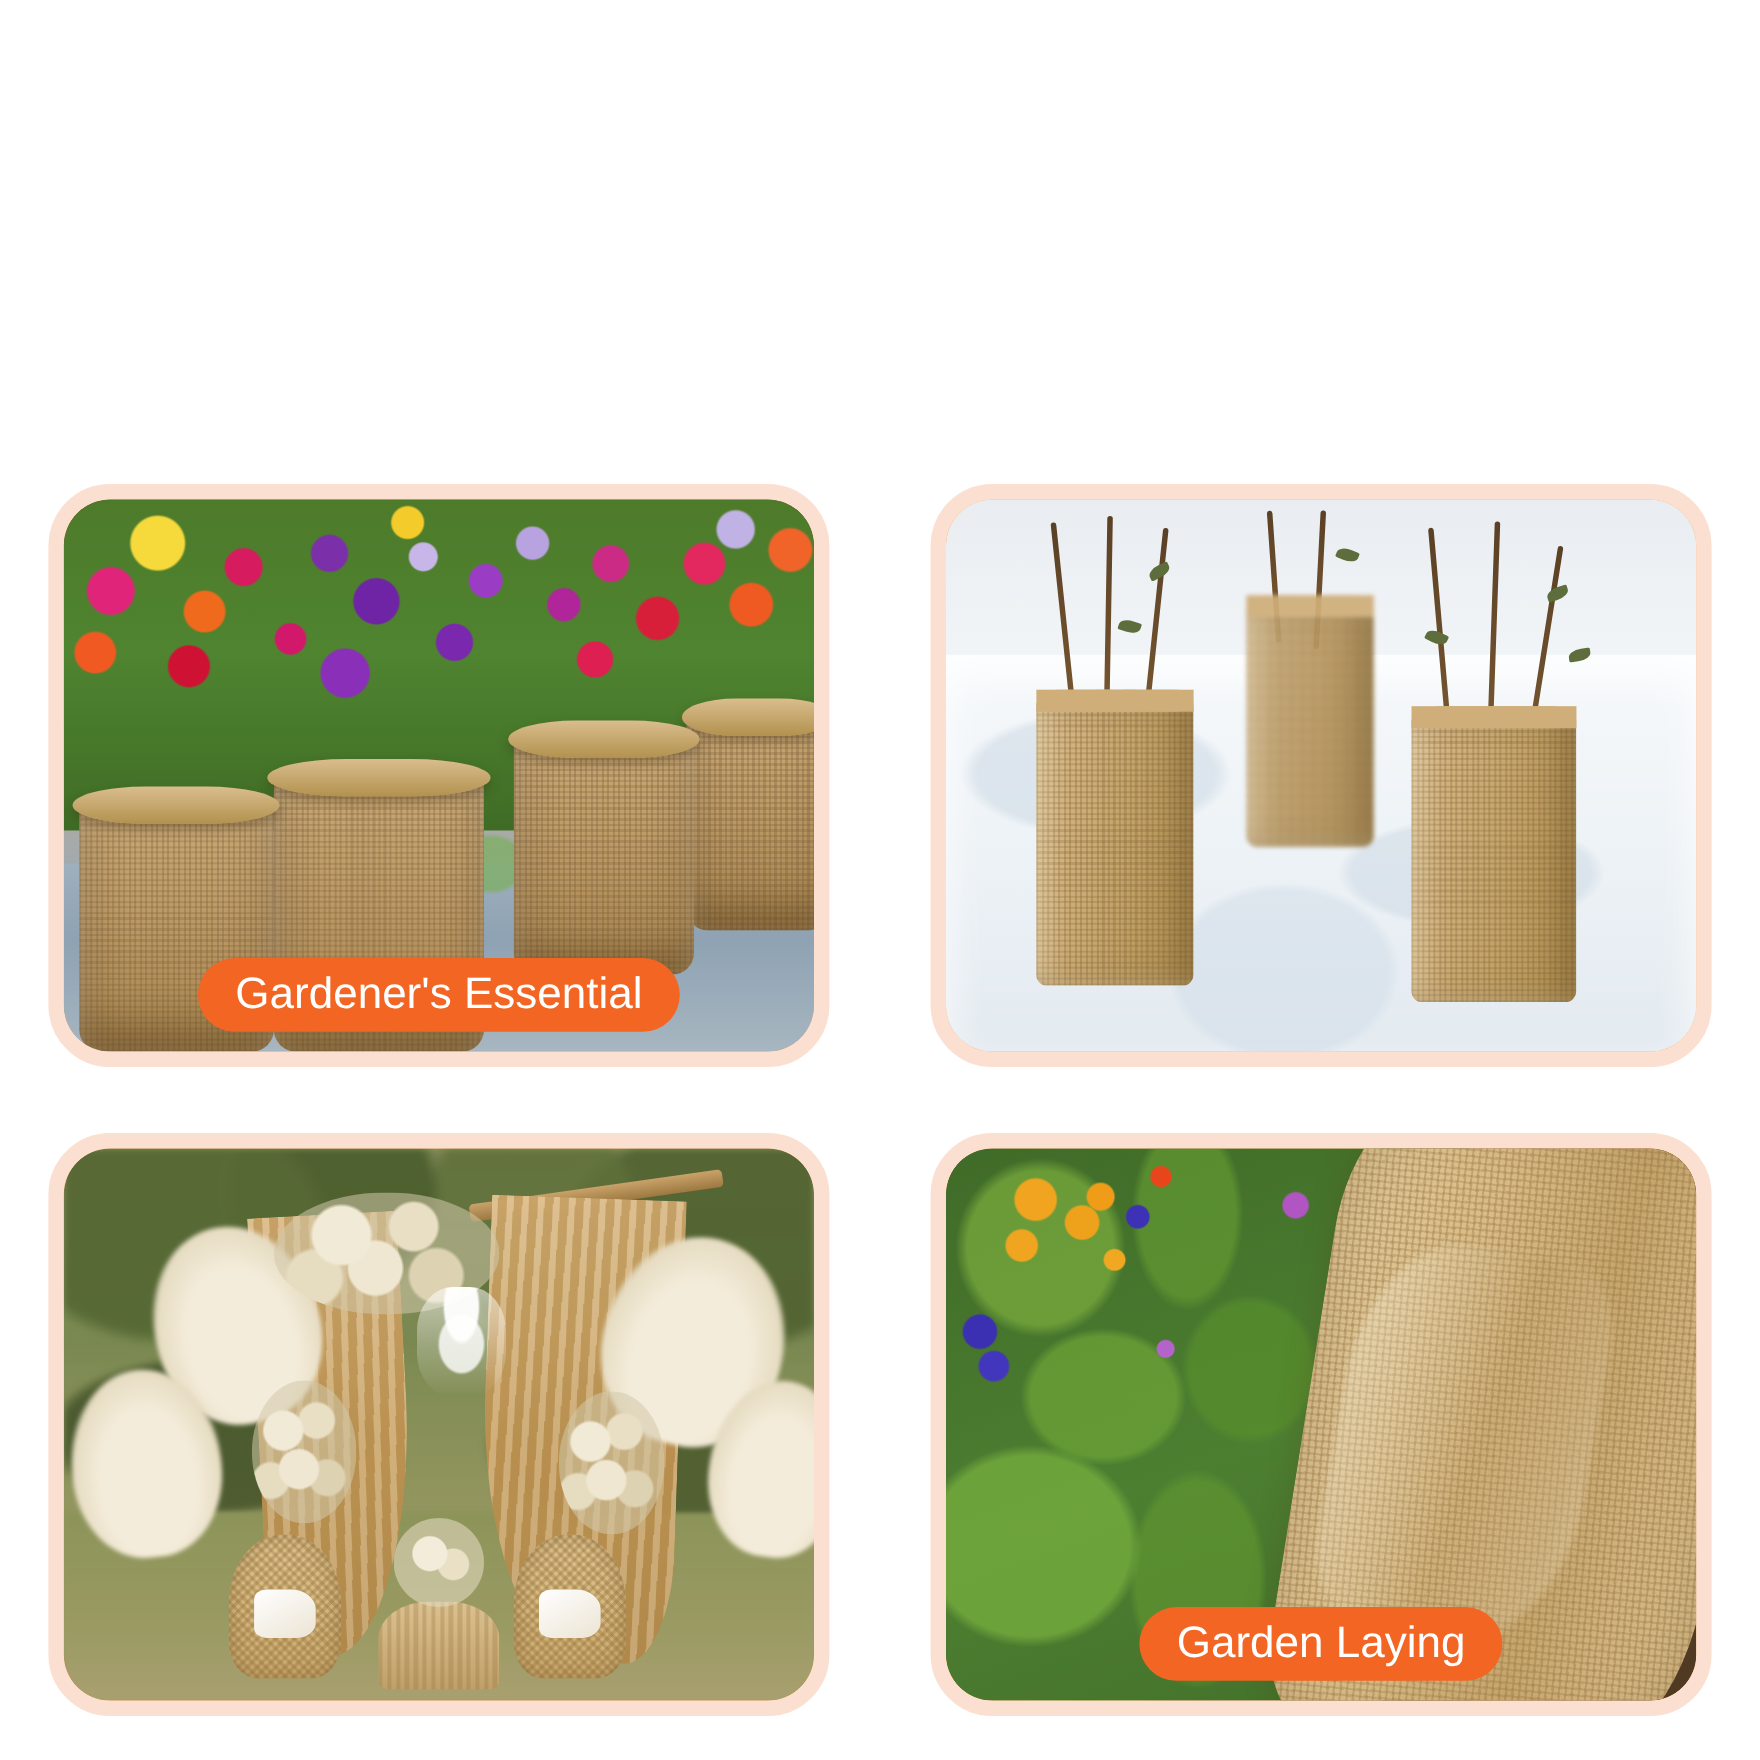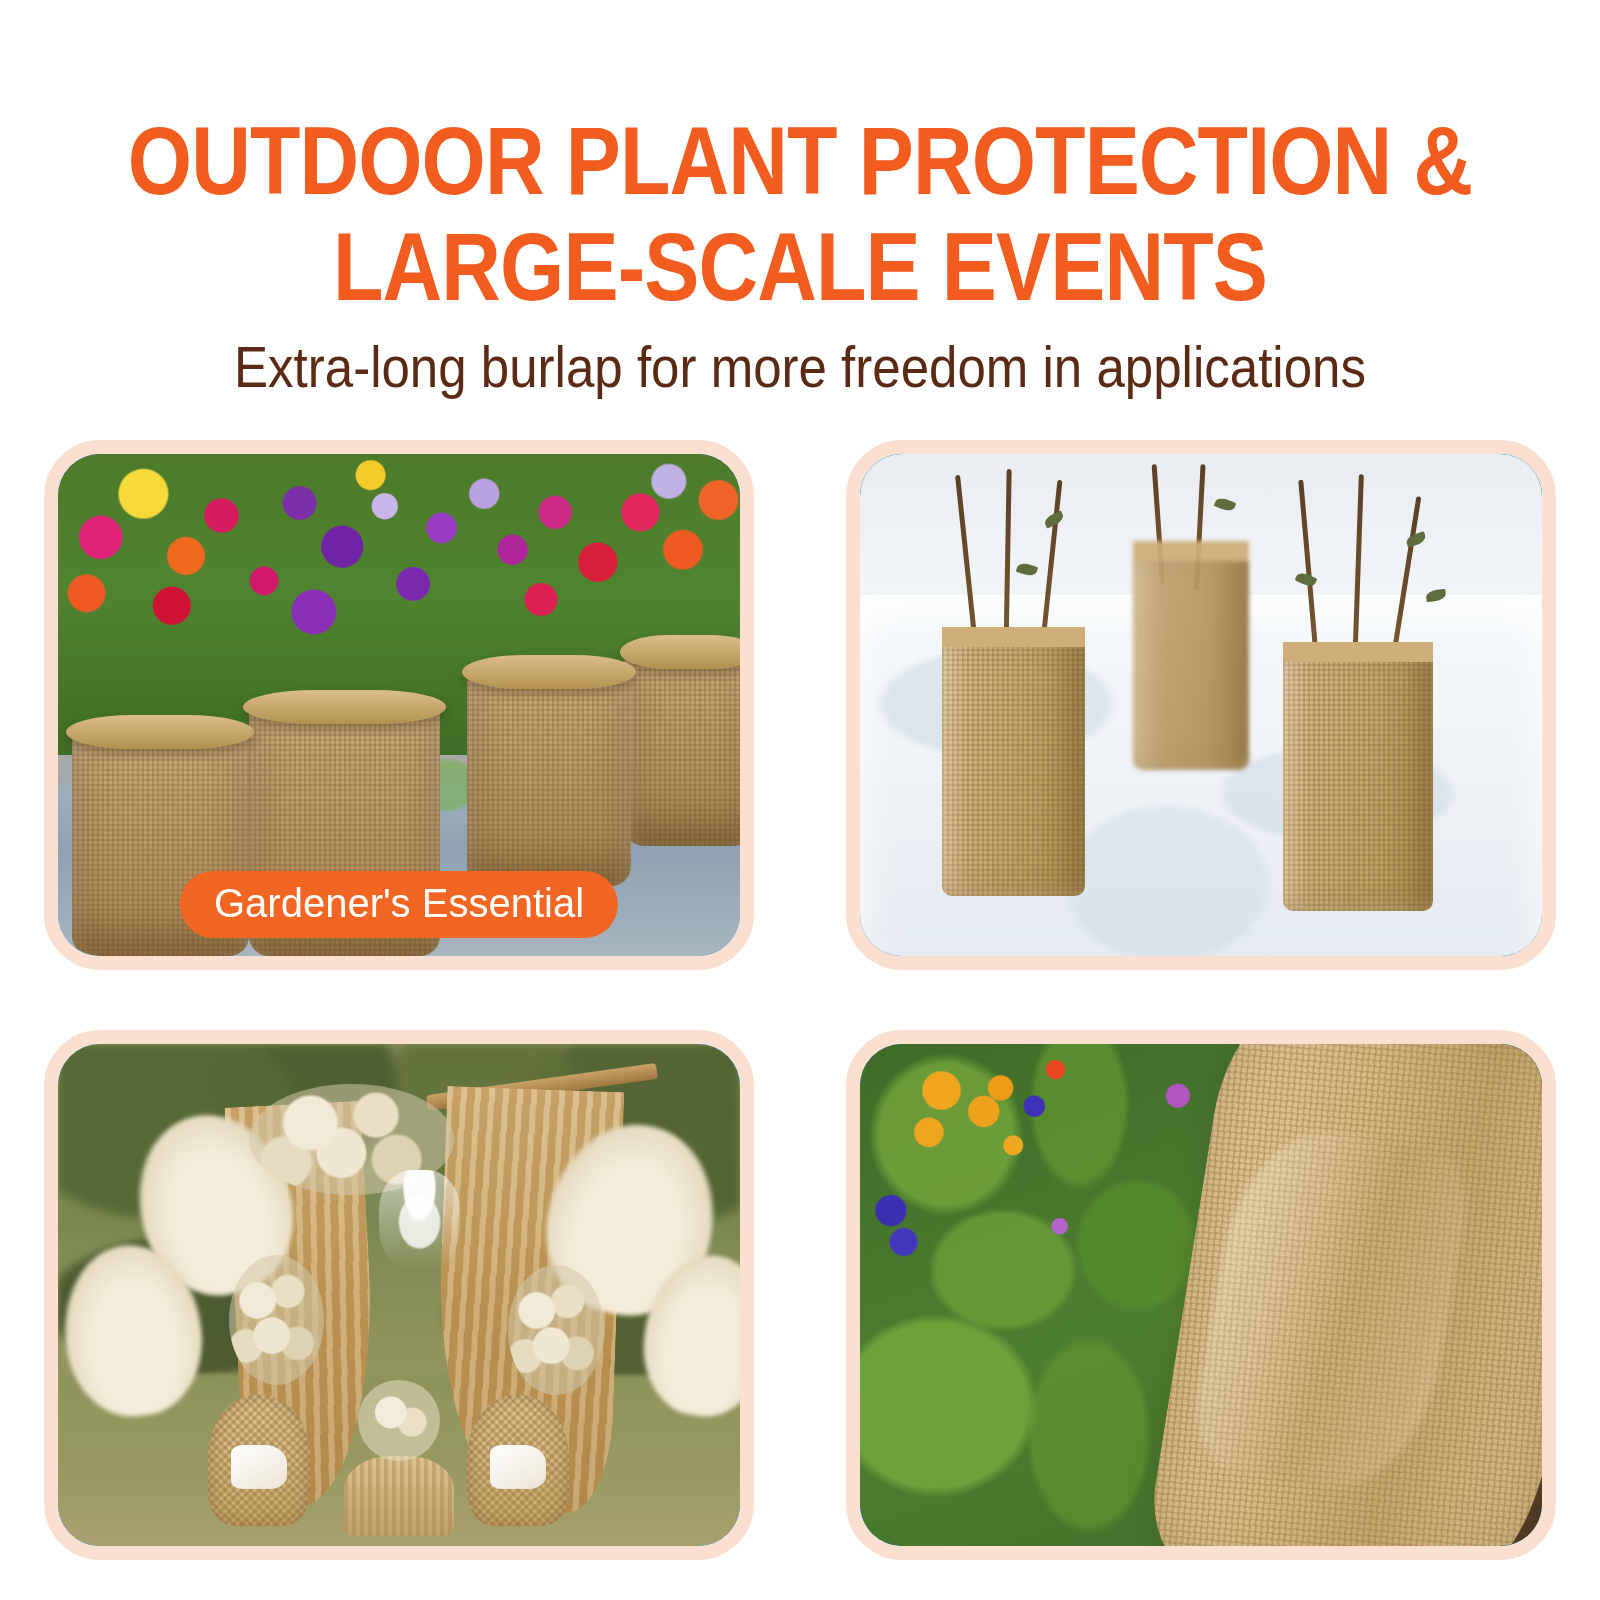--- a/index.html
+++ b/index.html
@@ -46,21 +46,21 @@
     grid-template-columns:710px 710px;
     grid-template-rows:530px 530px;
     column-gap:92px;
     row-gap:60px;
   }
 
   .panel {
     position:relative;
     border-radius:56px;
     border:14px solid #FBE0D2;
-    background:#0ea5e9;
+    background:#fdba74;
     overflow:hidden;
   }
   .photo {
     position:absolute;
     inset:0;
     border-radius:42px;
     overflow:hidden;
   }
 
   
@@ -349,25 +349,20 @@
     background:linear-gradient(100deg, rgba(255,248,226,.38), rgba(160,124,66,.12) 55%, rgba(255,248,226,.28));
     border-radius:40% 20% 40% 20%;
     filter:blur(3px);
   }
 </style>
 </head>
 <body>
 
 <div class="page">
 
-  <div class="header">
-    <div class="title">OUTDOOR PLANT PROTECTION &amp;</div>
-    <div class="title">LARGE-SCALE EVENTS</div>
-    <div class="subtitle">Extra-long burlap for more freedom in applications</div>
-  </div>
 
   <div class="grid">
 
     <div class="panel">
       <div class="photo p1">
         <div class="wall"></div>
         <div class="ground"></div>
         <div class="bloomfield"></div>
         <div class="leafnoise"></div>
         <div class="sack s4"></div>
@@ -432,16 +427,17 @@
     </div>
 
     <div class="panel">
       <div class="photo p4">
         <div class="soil"></div>
         <div class="bed"></div>
         <div class="flowers"></div>
         <div class="roll"></div>
         <div class="rollfold"></div>
       </div>
+      <div class="pill">Garden Laying</div>
     </div>
 
   </div>
 </div>
 
 </body></html>

